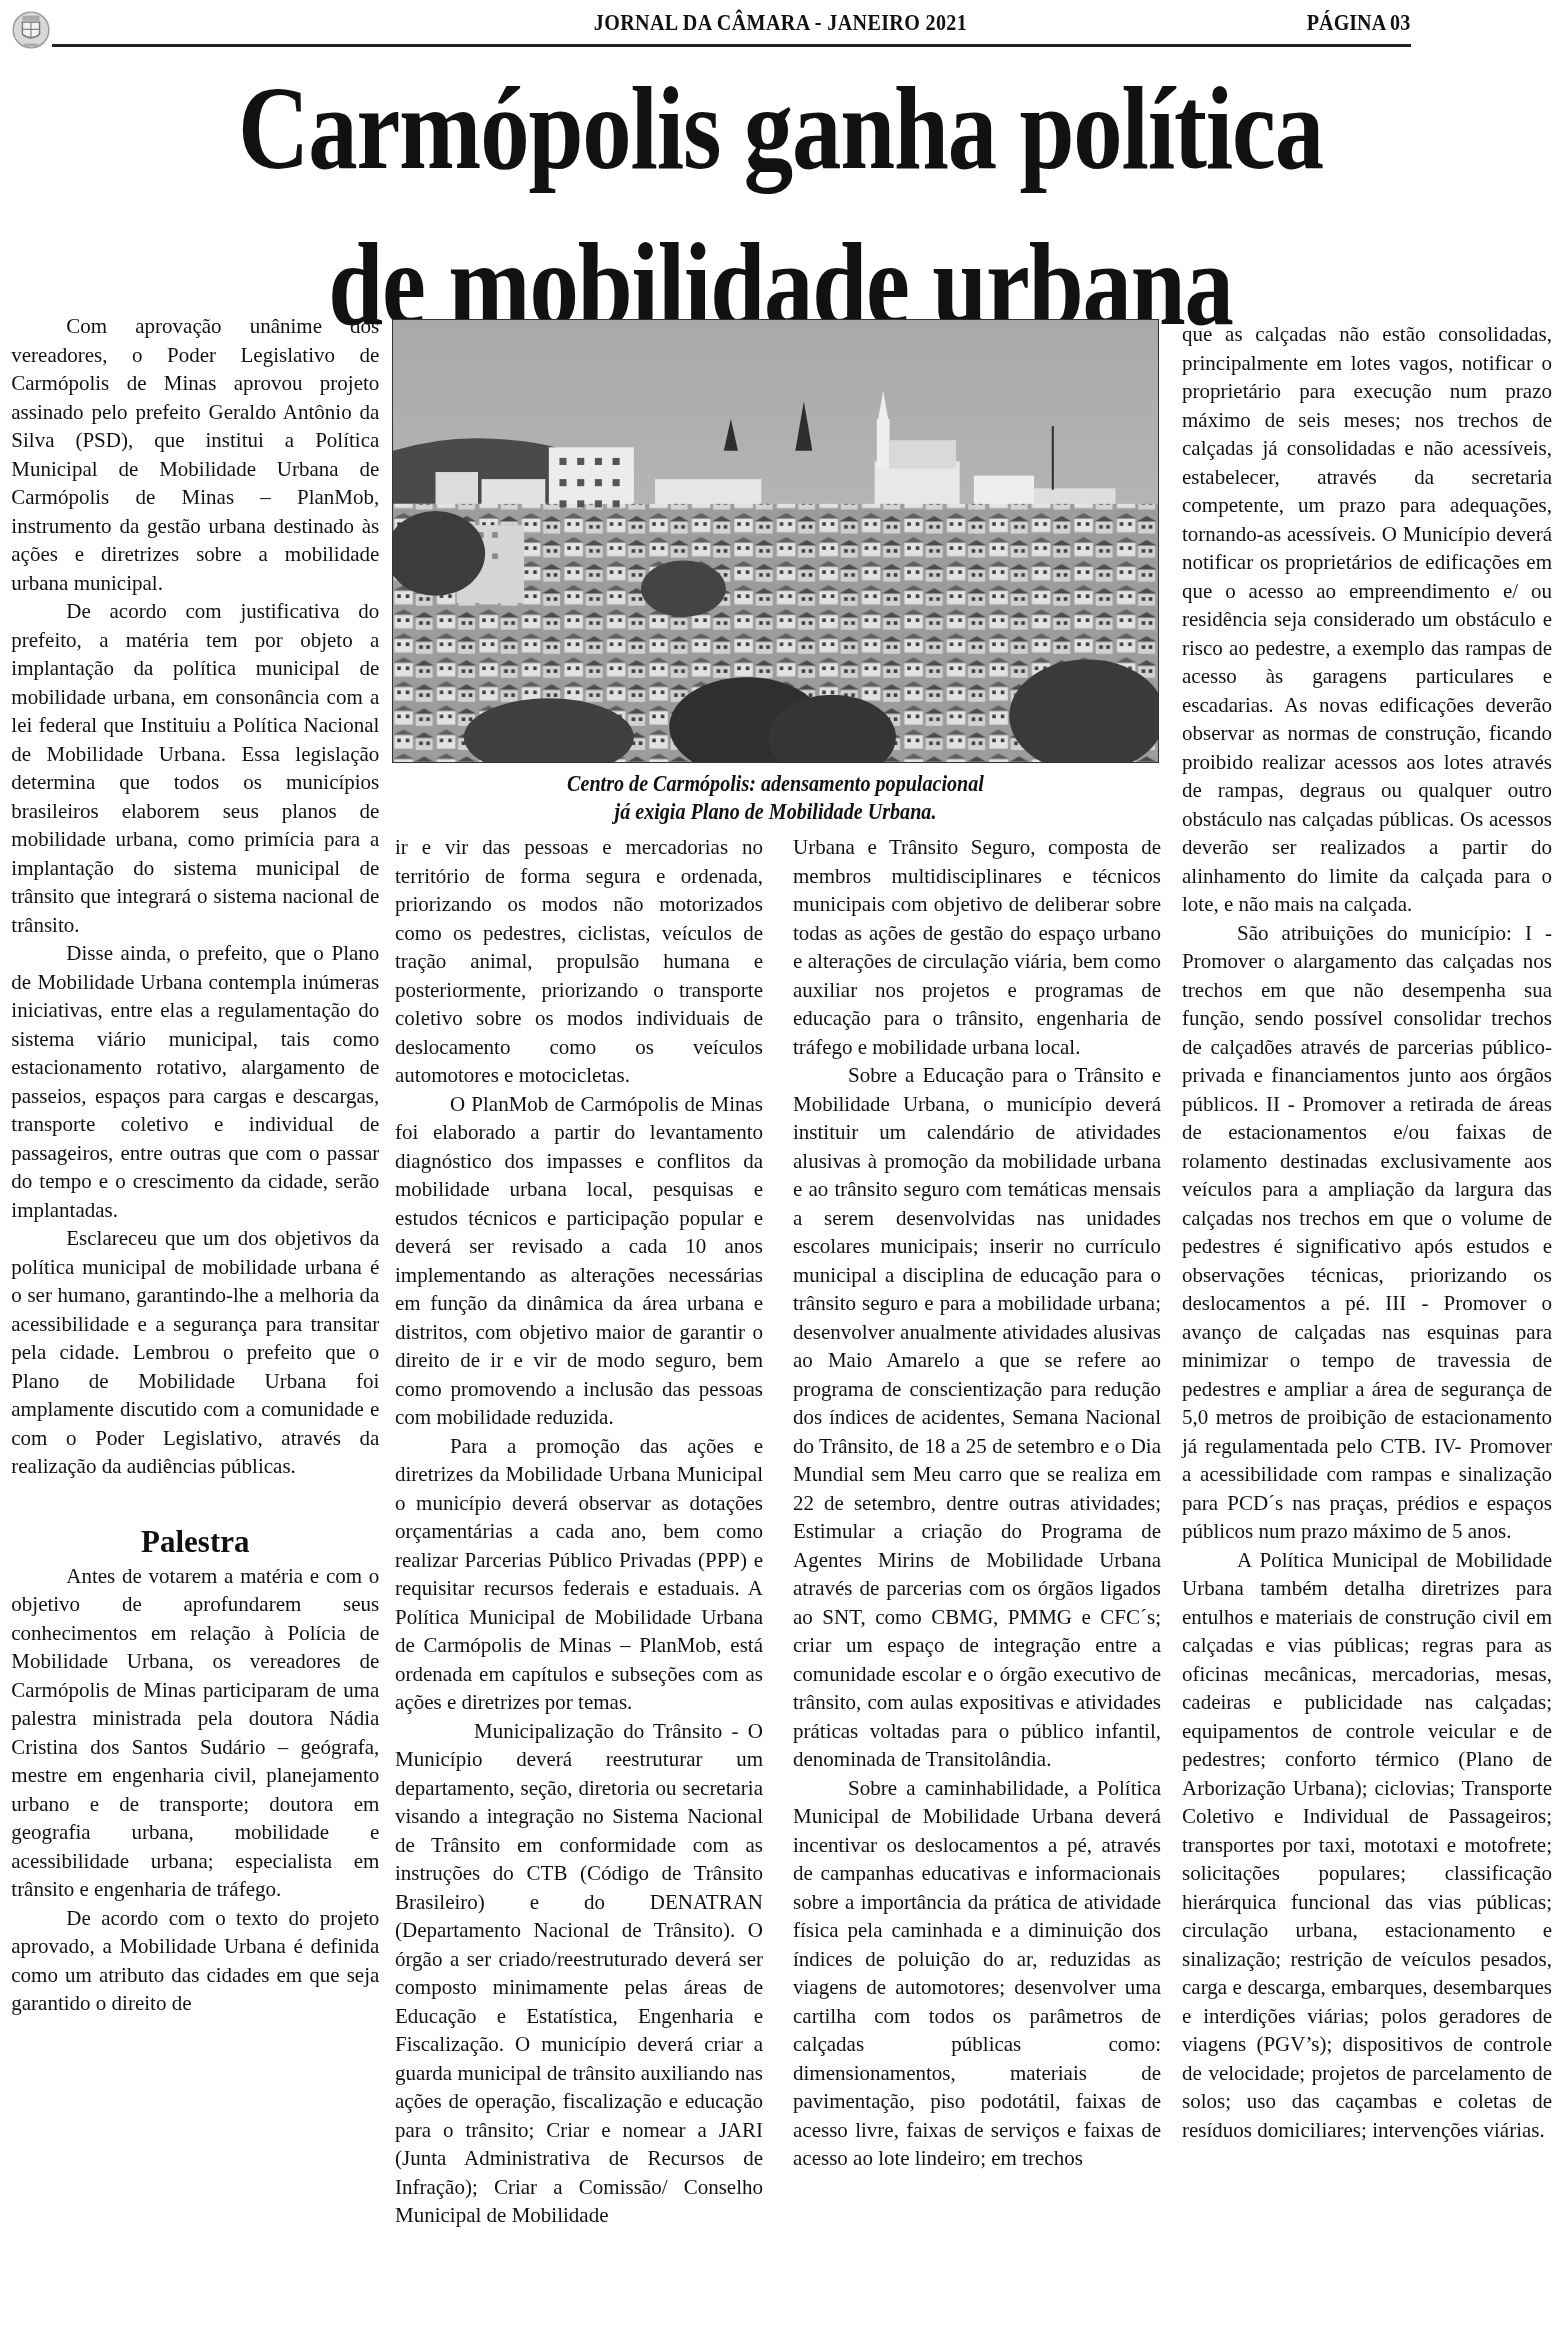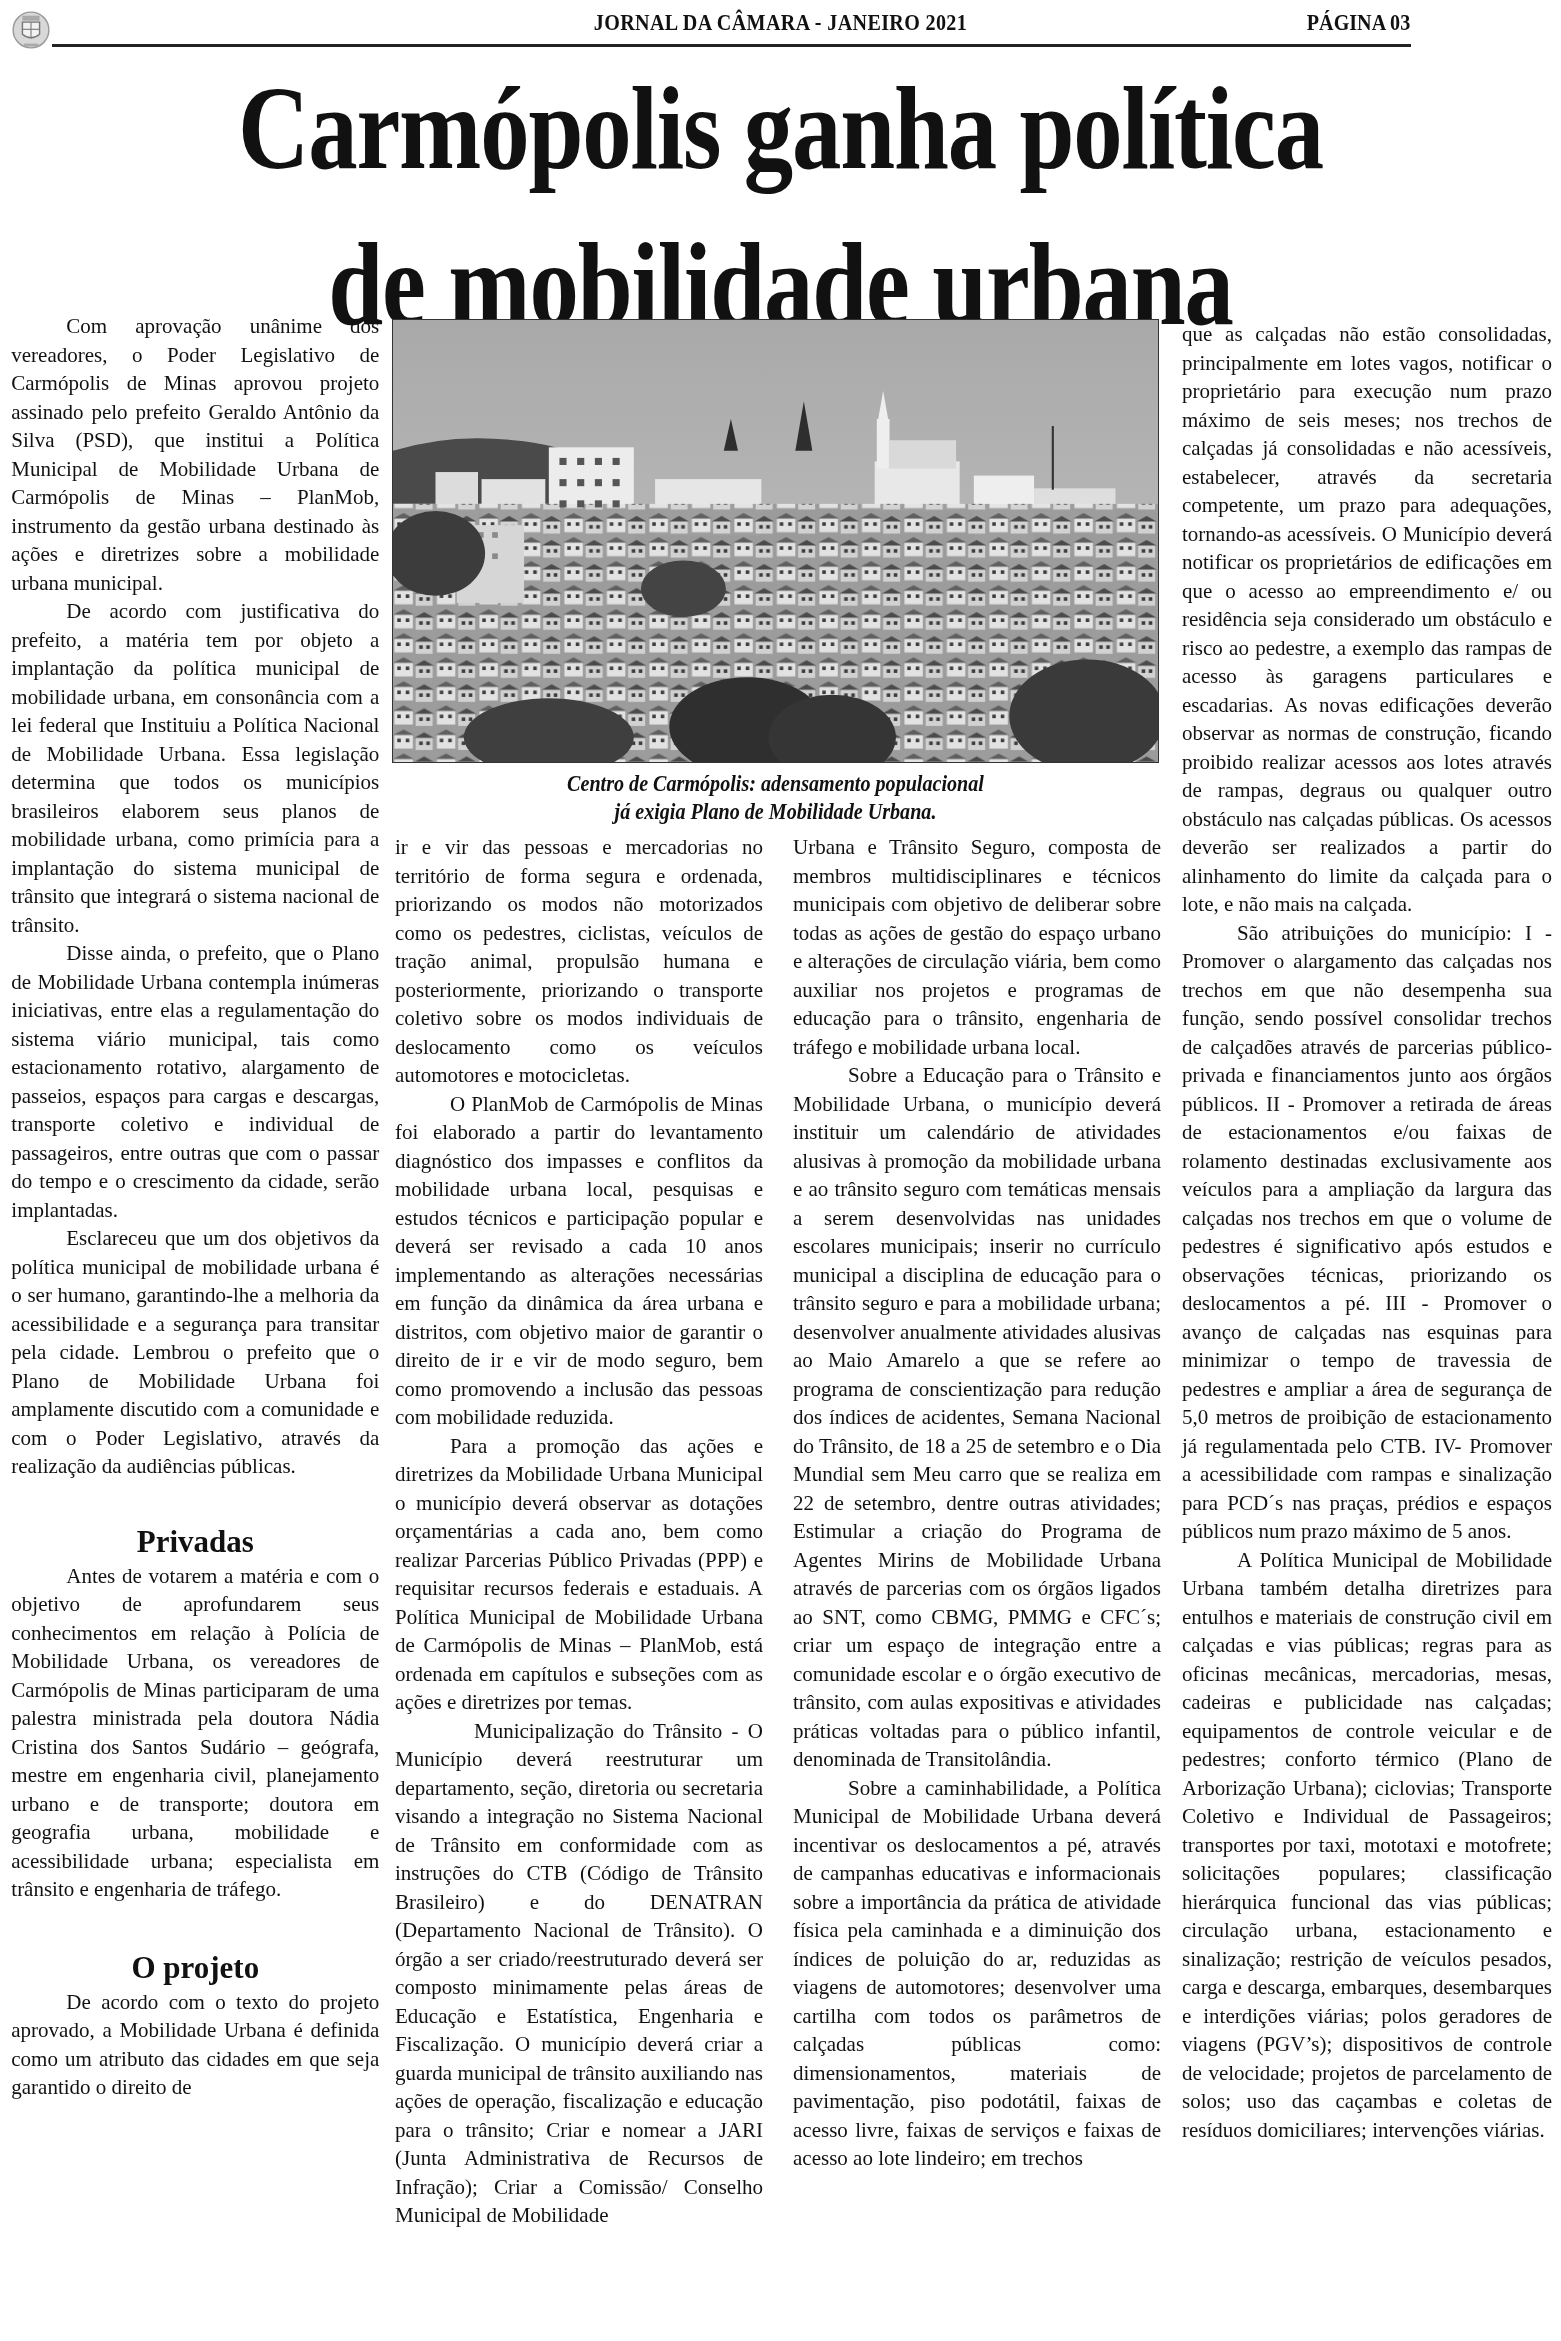--- a/index.html
+++ b/index.html
@@ -51,23 +51,22 @@
 <h1 class="headline" style="margin:0;">
   <span>Carmópolis ganha política</span>
   <span>de mobilidade urbana</span>
 </h1>
 
 <div class="col col1">
   <p>Com aprovação unânime dos vereadores, o Poder Legislativo de Carmópolis de Minas aprovou projeto assinado pelo prefeito Geraldo Antônio da Silva (PSD), que institui a Política Municipal de Mobilidade Urbana de Carmópolis de Minas – PlanMob, instrumento da gestão urbana destinado às ações e diretrizes sobre a mobilidade urbana municipal.</p>
   <p>De acordo com justificativa do prefeito, a matéria tem por objeto a implantação da política municipal de mobilidade urbana, em consonância com a lei federal que Instituiu a Política Nacional de Mobilidade Urbana. Essa legislação determina que todos os municípios brasileiros elaborem seus planos de mobilidade urbana, como primícia para a implantação do sistema municipal de trânsito que integrará o sistema nacional de trânsito.</p>
   <p>Disse ainda, o prefeito, que o Plano de Mobilidade Urbana contempla inúmeras iniciativas, entre elas a regulamentação do sistema viário municipal, tais como estacionamento rotativo, alargamento de passeios, espaços para cargas e descargas, transporte coletivo e individual de passageiros, entre outras que com o passar do tempo e o crescimento da cidade, serão implantadas.</p>
   <p>Esclareceu que um dos objetivos da política municipal de mobilidade urbana é o ser humano, garantindo-lhe a melhoria da acessibilidade e a segurança para transitar pela cidade. Lembrou o prefeito que o Plano de Mobilidade Urbana foi amplamente discutido com a comunidade e com o Poder Legislativo, através da realização da audiências públicas.</p>
-  <h2 class="subhead palestra">Privadas</h2>
+  <h2 class="subhead palestra">Palestra</h2>
   <p>Antes de votarem a matéria e com o objetivo de aprofundarem seus conhecimentos em relação à Polícia de Mobilidade Urbana, os vereadores de Carmópolis de Minas participaram de uma palestra ministrada pela doutora Nádia Cristina dos Santos Sudário – geógrafa, mestre em engenharia civil, planejamento urbano e de transporte; doutora em geografia urbana, mobilidade e acessibilidade urbana; especialista em trânsito e engenharia de tráfego.</p>
-  <h2 class="subhead projeto">O projeto</h2>
   <p>De acordo com o texto do projeto aprovado, a Mobilidade Urbana é definida como um atributo das cidades em que seja garantido o direito de</p>
 </div>
 
 <figure class="photo" style="margin:0;">
   <svg viewBox="0 0 1080 625" preserveAspectRatio="none">
     <defs>
       <linearGradient id="sky" x1="0" y1="0" x2="0" y2="1">
         <stop offset="0" stop-color="#a9a9a9"></stop>
         <stop offset="1" stop-color="#c4c4c4"></stop>
       </linearGradient>

